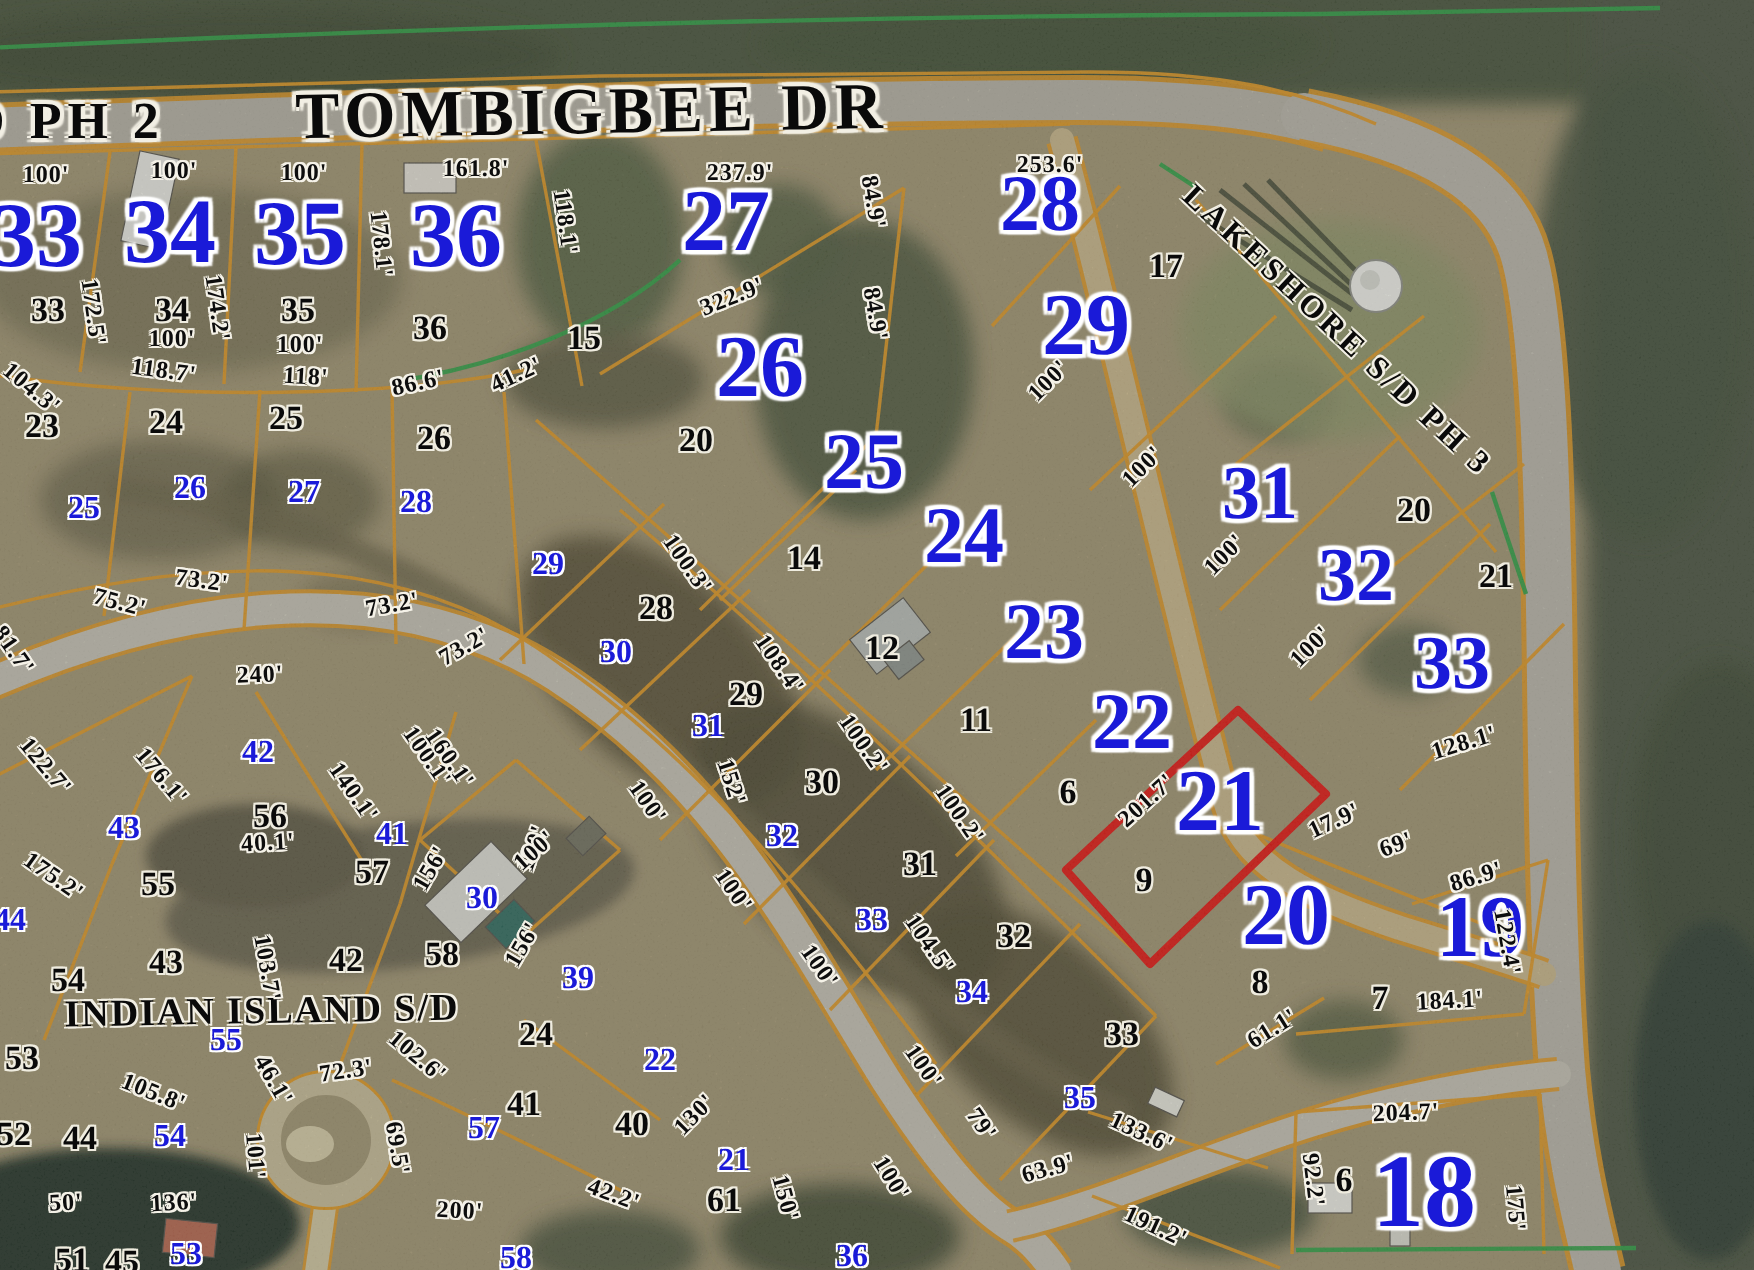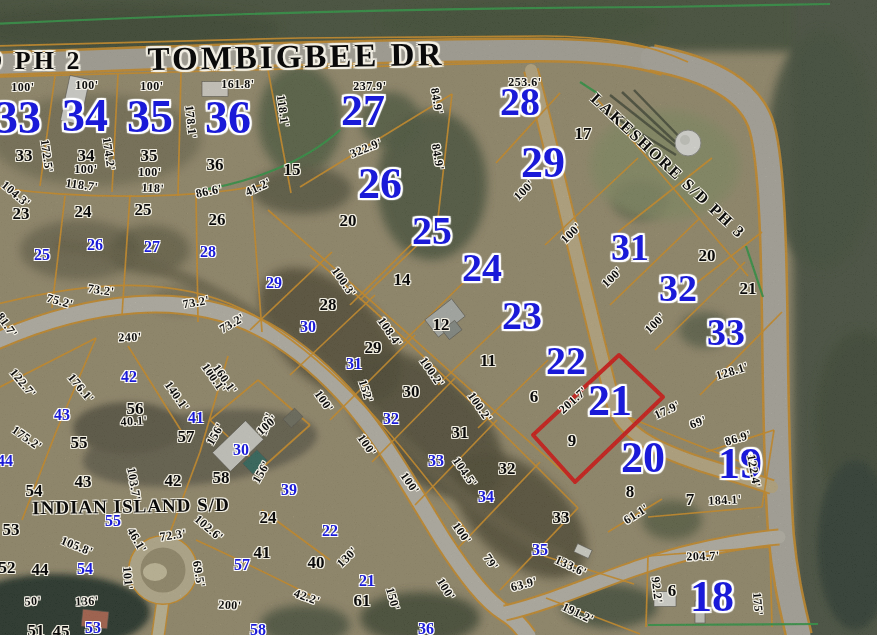--- a/index.html
+++ b/index.html
@@ -191,21 +191,21 @@
       <div class="lbl lotbig" style="left: 380px; top: 184px; --r: 0deg; font-size: 44px;">26</div>
       <div class="lbl lotbig" style="left: 520px; top: 102px; --r: 0deg; font-size: 40px;">28</div>
       <div class="lbl lotbig" style="left: 543px; top: 163px; --r: 0deg; font-size: 44px;">29</div>
       <div class="lbl lotbig" style="left: 432px; top: 231px; --r: 0deg; font-size: 40px;">25</div>
       <div class="lbl lotbig" style="left: 482px; top: 268px; --r: 0deg; font-size: 40px;">24</div>
       <div class="lbl lotbig" style="left: 522px; top: 316px; --r: 0deg; font-size: 40px;">23</div>
       <div class="lbl lotbig" style="left: 566px; top: 361px; --r: 0deg; font-size: 40px;">22</div>
       <div class="lbl lotbig" style="left: 610px; top: 401px; --r: 0deg; font-size: 44px;">21</div>
       <div class="lbl lotbig" style="left: 643px; top: 458px; --r: 0deg; font-size: 44px;">20</div>
       <div class="lbl lotbig" style="left: 740px; top: 464px; --r: 0deg; font-size: 44px;">19</div>
-      <div class="lbl lotbig" style="left: 712px; top: 597px; --r: 0deg; font-size: 44px;">18</div>
+      <div class="lbl lotbig" style="left: 712px; top: 597px; --r: 0deg; font-size: 52px;">18</div>
       <div class="lbl lotbig" style="left: 630px; top: 247px; --r: 0deg; font-size: 38px;">31</div>
       <div class="lbl lotbig" style="left: 678px; top: 288px; --r: 0deg; font-size: 38px;">32</div>
       <div class="lbl lotbig" style="left: 726px; top: 332px; --r: 0deg; font-size: 38px;">33</div>
       <div class="lbl nblue" style="left: 42px; top: 255px; --r: 0deg; font-size: 16px;">25</div>
       <div class="lbl nblue" style="left: 95px; top: 245px; --r: 0deg; font-size: 16px;">26</div>
       <div class="lbl nblue" style="left: 152px; top: 247px; --r: 0deg; font-size: 16px;">27</div>
       <div class="lbl nblue" style="left: 208px; top: 252px; --r: 0deg; font-size: 16px;">28</div>
       <div class="lbl nblue" style="left: 274px; top: 283px; --r: 0deg; font-size: 16px;">29</div>
       <div class="lbl nblue" style="left: 308px; top: 327px; --r: 0deg; font-size: 16px;">30</div>
       <div class="lbl nblue" style="left: 354px; top: 364px; --r: 0deg; font-size: 16px;">31</div>

